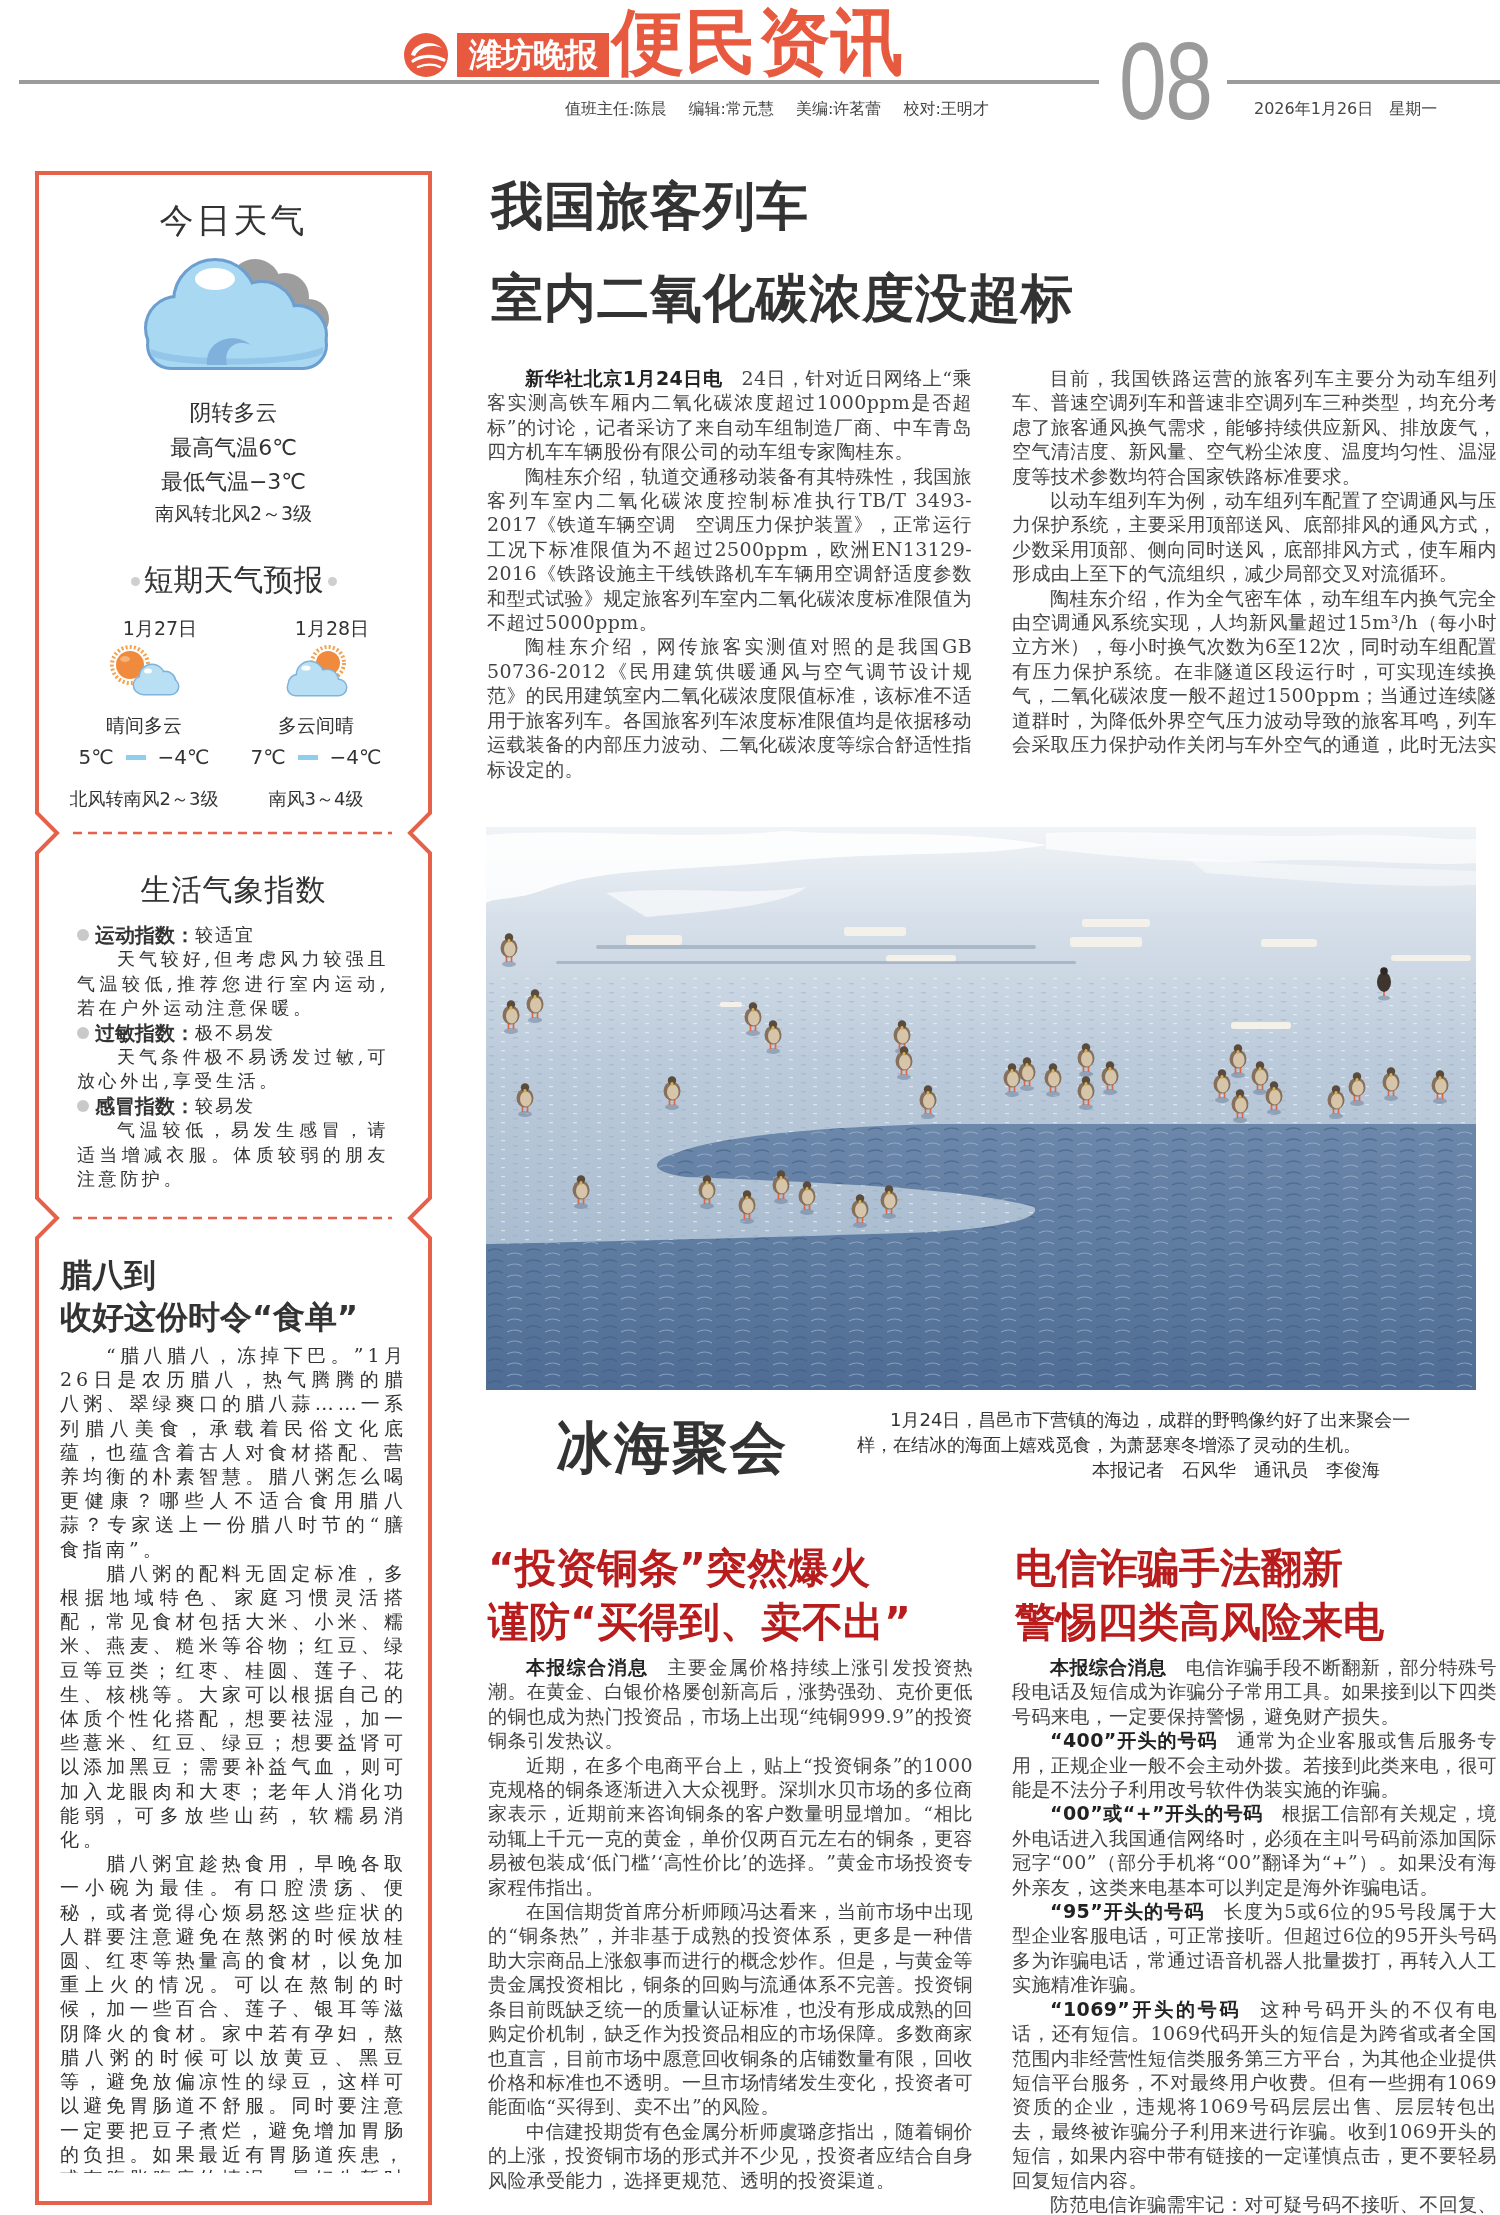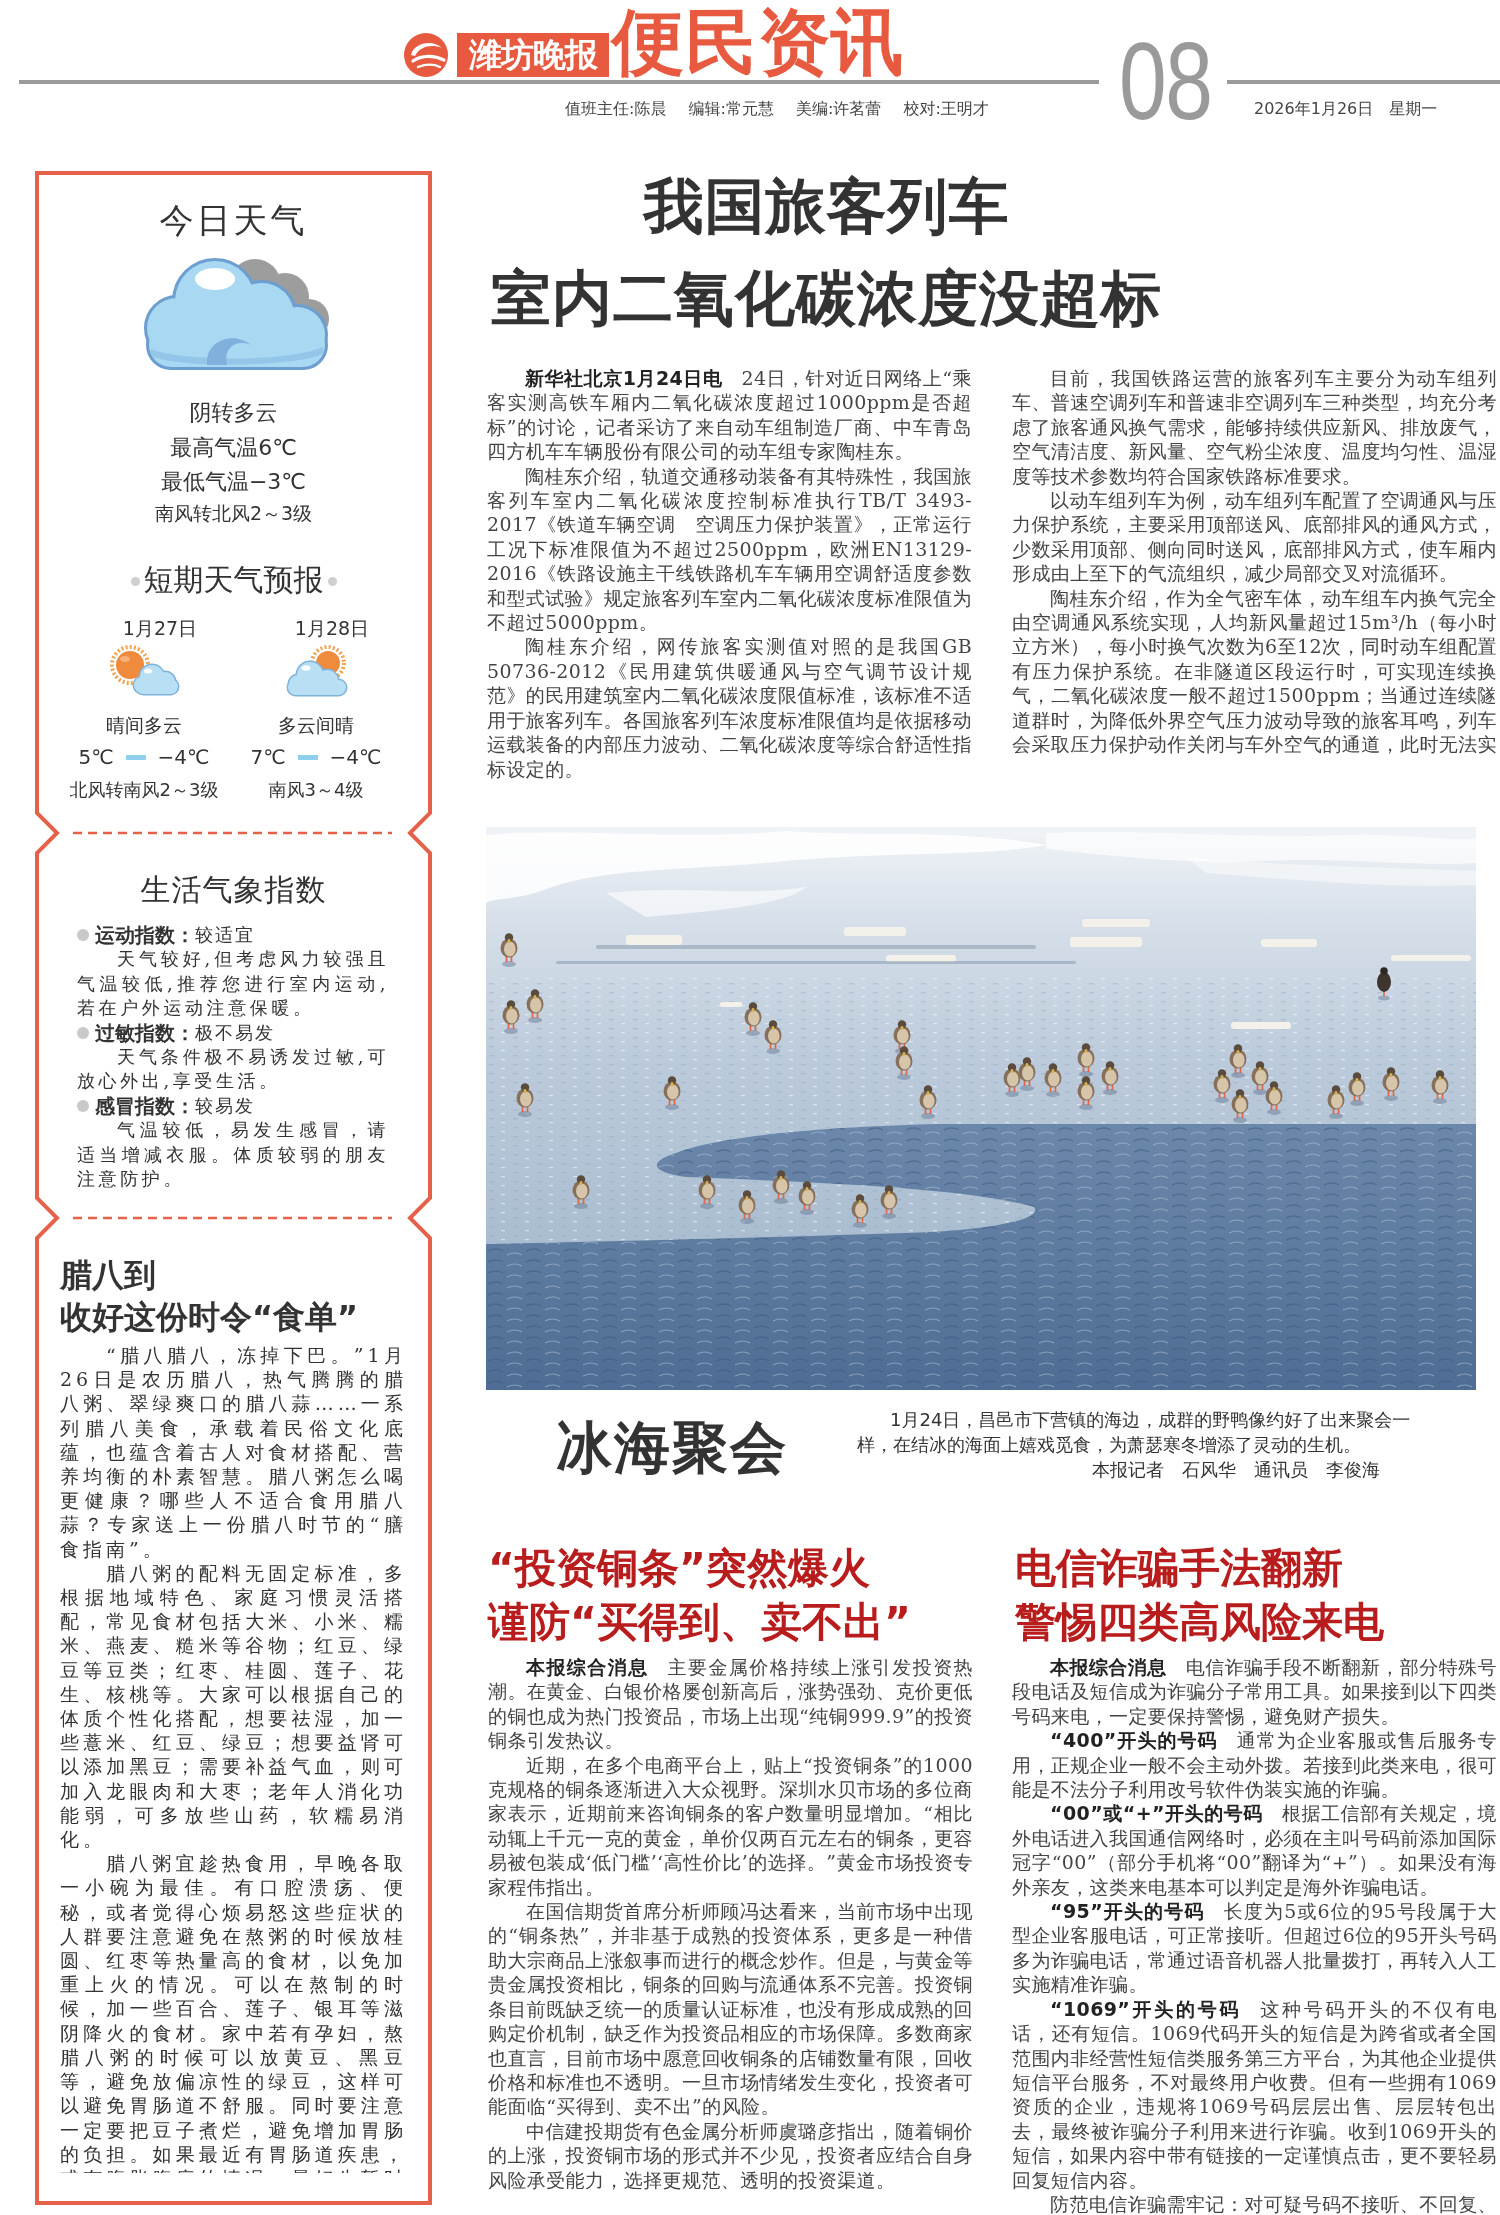--- a/index.html
+++ b/index.html
@@ -28,35 +28,35 @@
 .today-wind{font-size:19px;line-height:24px;color:#333;}
 .fc-title{top:562px;font-size:30px;line-height:36px;color:#333;}
 .fc-title .dot{display:inline-block;width:9px;height:9px;border-radius:50%;background:#cfcfcf;vertical-align:middle;margin:0 4px;}
 .fc-wrap{left:58px;top:616px;width:344px;display:flex;}
 .fc-day{width:172px;display:flex;flex-direction:column;align-items:center;color:#333;white-space:nowrap;}
 .fc-date{height:24px;line-height:24px;font-size:19px;margin-left:32px;}
 .fc-icon{margin-top:5px;width:72px;height:52px;}
 .fc-cond{margin-top:16px;height:24px;line-height:24px;font-size:19px;}
 .fc-temp{margin-top:8px;height:24px;line-height:24px;font-size:20px;display:flex;align-items:center;}
 .fc-temp .dash{display:inline-block;width:20px;height:5px;background:#8fcfee;margin:0 12px;}
-.fc-wind{margin-top:9px;height:24px;line-height:24px;font-size:18px;}
+.fc-wind{margin-top:18px;height:24px;line-height:24px;font-size:18px;}
 .li-title{top:872px;font-size:30px;line-height:36px;color:#333;letter-spacing:1px;}
 .li-list{left:77px;top:923px;width:312px;line-height:24.4px;color:#333;}
 .li-head{display:flex;align-items:center;height:24.4px;white-space:nowrap;}
 .li-head .bullet{width:12px;height:12px;border-radius:50%;background:#c9c9c9;margin-right:6px;flex:none;}
 .li-label{font-size:20px;font-weight:700;}
 .li-value{font-family:"DejaVu Serif",serif;font-size:18px;letter-spacing:2px;}
 .li-desc{font-family:"DejaVu Serif",serif;font-size:18px;letter-spacing:3.6px;text-indent:40px;text-align:justify;color:#333;}
 .laba-title{left:60px;top:1254px;font-size:32px;line-height:42px;color:#333;font-weight:600;white-space:nowrap;}
 .laba-title div{height:42px;}
 .laba-body{left:60px;top:1343px;width:347px;height:830px;overflow:hidden;font-family:"DejaVu Serif",serif;font-size:19px;line-height:24.2px;letter-spacing:4px;color:#333;text-align:justify;}
 .laba-body p{text-indent:46px;}
 
 
-.main-head{left:491px;top:160px;font-size:60px;line-height:92px;font-weight:900;color:#333;white-space:nowrap;letter-spacing:1px;text-align:center;}
+.main-head{left:491px;top:160px;font-size:52px;line-height:92px;font-weight:900;color:#333;white-space:nowrap;letter-spacing:1px;}
 .main-body{left:487px;top:366px;width:1010px;height:418px;column-count:2;column-gap:40px;column-fill:auto;font-family:"DejaVu Serif",serif;font-size:19px;line-height:24.4px;letter-spacing:.4px;color:#444;text-align:justify;}
 .main-body p,.art-body p{text-indent:2em;}
 .lead{font-family:"DejaVu Sans",sans-serif;font-weight:700;color:#222;margin-right:1em;}
 .lead:empty{display:none;}
 
 
 .photo{left:486px;top:827px;width:990px;height:563px;}
 .photo-title{left:556px;top:1415px;font-size:56px;line-height:66px;font-weight:900;color:#333;letter-spacing:2px;white-space:nowrap;}
 .photo-caption{left:857px;top:1407px;width:585px;font-size:18px;line-height:25px;color:#333;text-indent:33px;}
 .photo-credit{left:1092px;top:1457px;font-size:18px;line-height:25px;color:#333;white-space:pre;}

